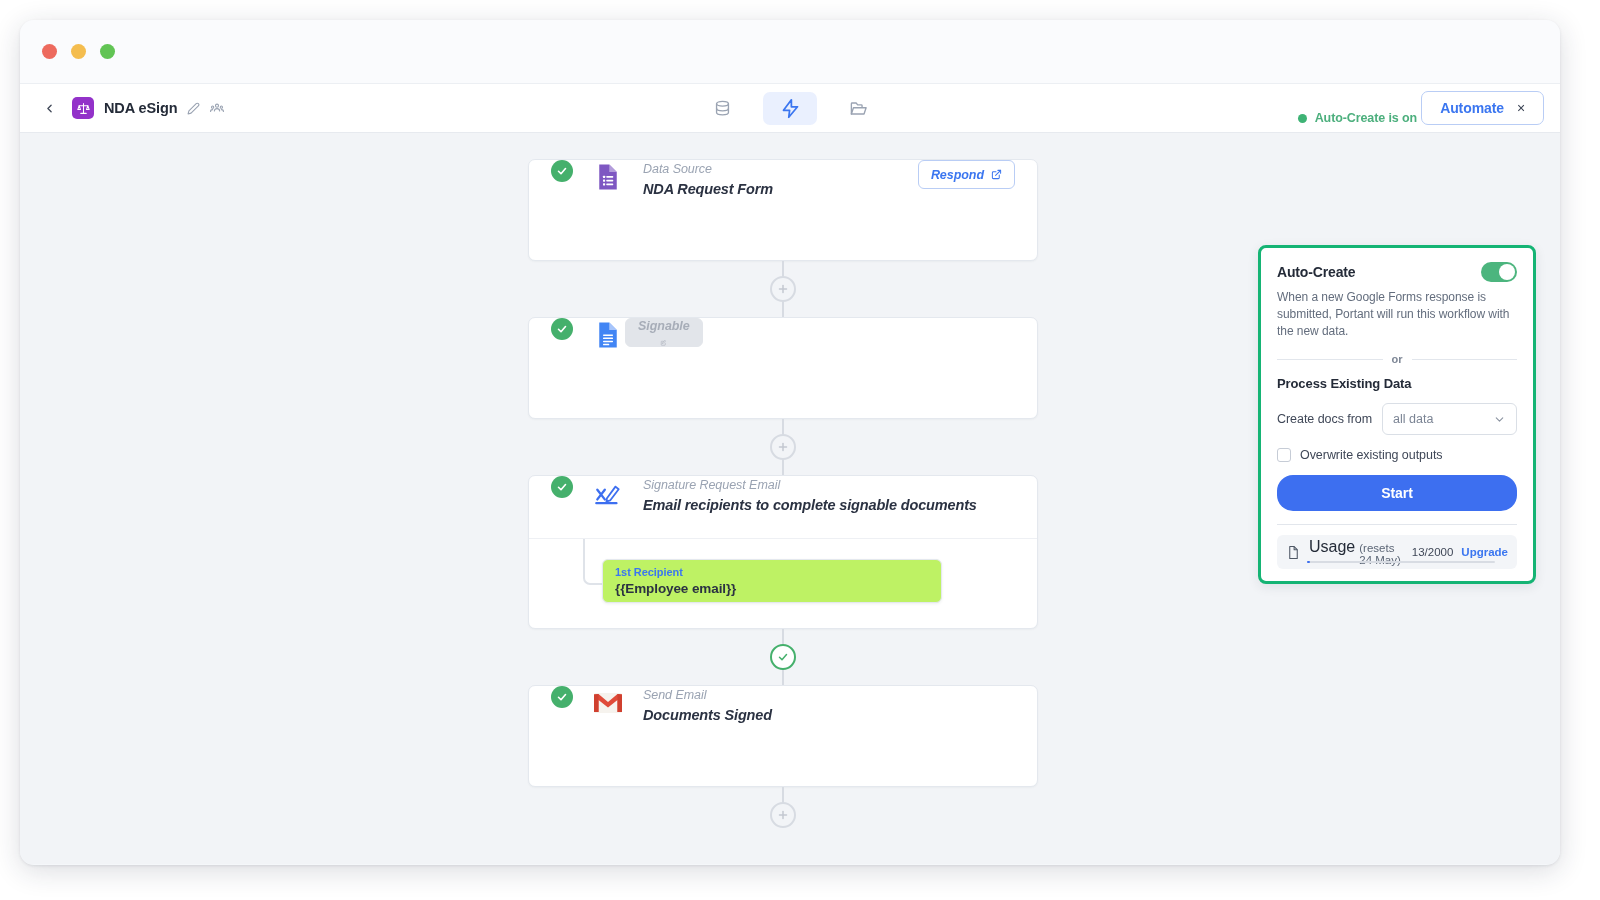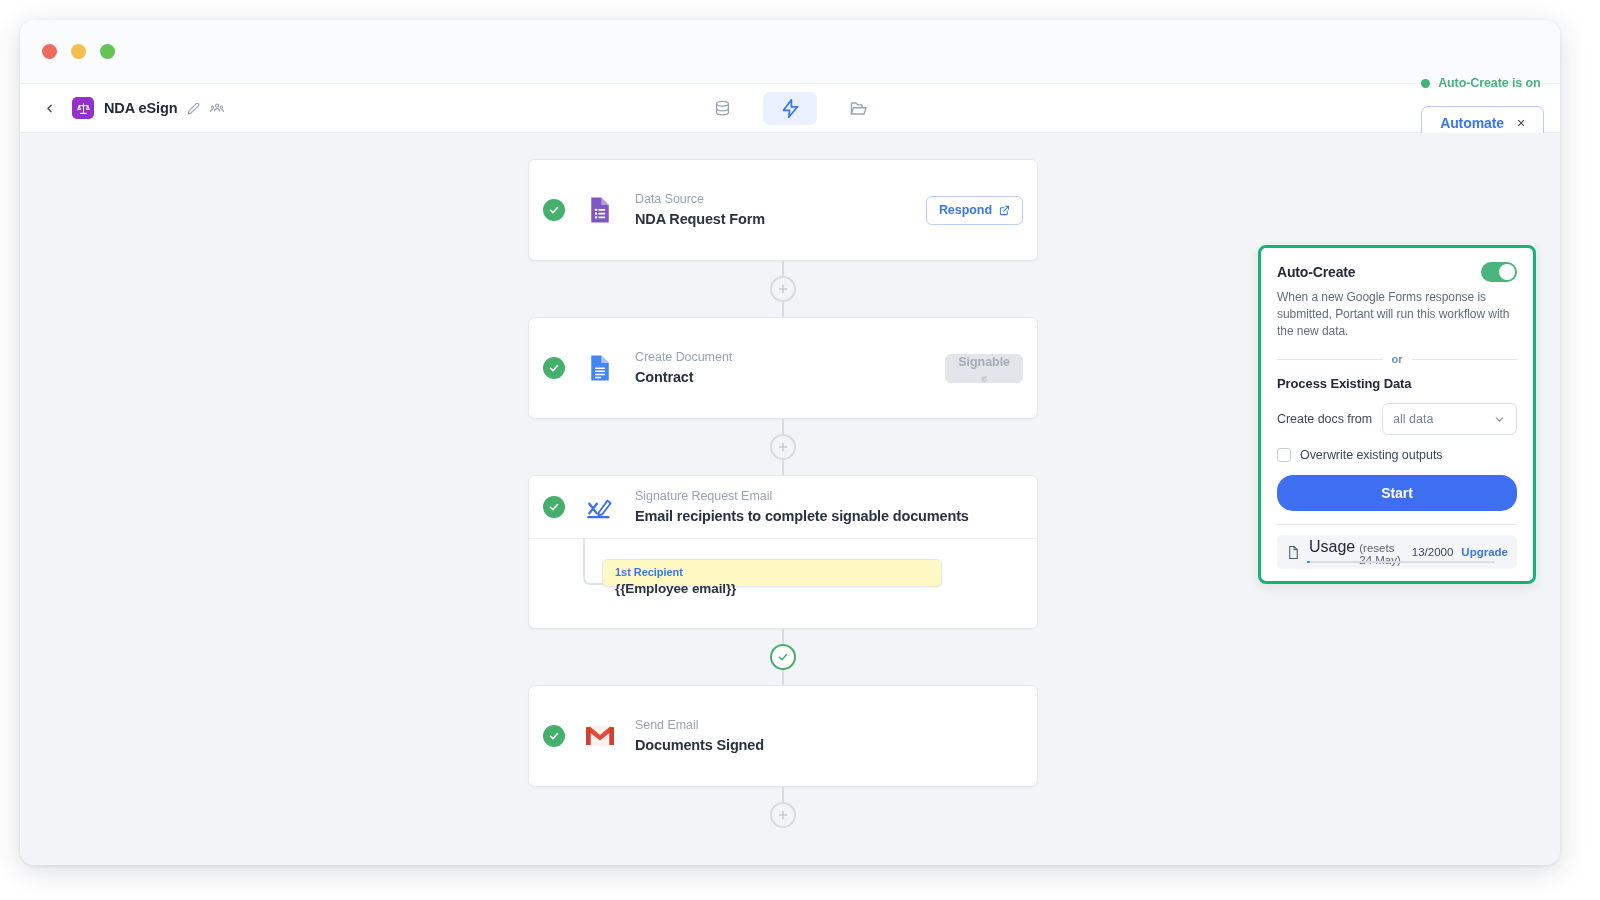--- a/index.html
+++ b/index.html
@@ -68,21 +68,21 @@
   .seg {
     width: 54px; height: 33px;
     border-radius: 7px;
     display: flex; align-items: center; justify-content: center;
     color: #9aa3b2; cursor: pointer;
   }
   .seg.active { background: #eaf0fe; color: #3b76f0; }
 
   .tb-right {
     position: absolute; right: 16px;
-    display: flex; align-items: flex-start; gap: 16px; flex-direction: column;
+    display: flex; align-items: flex-end; gap: 4px;
   }
   .auto-status { display: flex; align-items: center; gap: 8px; }
   .status-dot { width: 9px; height: 9px; border-radius: 50%; background: #3eb375; }
   .status-text { font-size: 12.5px; color: #4caf7d; font-weight: 600; letter-spacing: -0.1px; }
   .automate-btn {
     display: flex; align-items: center; gap: 13px;
     height: 34px; padding: 0 18px;
     border: 1px solid #b9cdf5;
     border-radius: 7px;
     background: #fff;
@@ -99,21 +99,21 @@
   .flow { position: absolute; left: 508px; top: 0; width: 520px; }
 
   .card {
     width: 510px;
     background: #fff;
     border: 1px solid #e4e8ee;
     border-radius: 7px;
     box-shadow: 0 1px 2px rgba(30,40,60,0.04);
     position: relative;
   }
-  .card-row { display: flex; align-items: center; height: 100px; padding: 0 14px; }
+  .card-row { display: flex; height: 100px; padding: 0 22px; font-style: italic; }
   .check-circle {
     width: 22px; height: 22px; border-radius: 50%;
     background: #45b06c;
     display: flex; align-items: center; justify-content: center;
     flex: 0 0 auto;
   }
   .app-icon { width: 34px; height: 34px; margin-left: 18px; flex: 0 0 auto;
               display: flex; align-items: center; justify-content: center; }
   .card-text { margin-left: 18px; flex: 1 1 auto; min-width: 0; }
   .card-kind { font-size: 12.5px; color: #9aa3b2; line-height: 1.5; letter-spacing: -0.05px; }
@@ -148,22 +148,22 @@
   
   .sub-area { position: relative; padding: 0 0 26px 0; border-top: 1px solid #eef0f4; }
   .sub-elbow {
     position: absolute; left: 54px; top: 0; width: 50px; height: 46px;
     border-left: 2px solid #dfe3e9;
     border-bottom: 2px solid #dfe3e9;
     border-bottom-left-radius: 7px;
   }
   .recipient-box {
     position: absolute; left: 73px; top: 20px;
-    width: 340px; height: 28px;
-    background: #fef9c3;
+    width: 340px; height: 44px;
+    background: #bef264;
     border: 1px solid #e4e8ee;
     border-radius: 6px;
     box-shadow: 0 1px 3px rgba(30,40,60,0.07);
     padding: 5px 12px;
   }
   .recipient-label { font-size: 11px; color: #3b76f0; font-weight: 700; line-height: 1.4; letter-spacing: -0.05px; }
   .recipient-value { font-size: 13.5px; color: #2b3242; font-weight: 700; line-height: 1.35; letter-spacing: -0.1px; }
 
   
   .panel {
@@ -387,24 +387,20 @@
             <svg width="30" height="30" viewBox="0 0 24 24">
               <path d="M5 2h8l6 6v14H5z" fill="#4285f4"></path>
               <path d="M13 2l6 6h-6z" fill="#a7c5fb"></path>
               <g fill="#fff">
                   <rect x="8" y="11.5" width="8" height="1.2" rx="0.5"></rect>
                   <rect x="8" y="14" width="8" height="1.2" rx="0.5"></rect>
                   <rect x="8" y="16.5" width="8" height="1.2" rx="0.5"></rect>
                   <rect x="8" y="19" width="5" height="1.2" rx="0.5"></rect>
                 </g>
             </svg>
-          </span>
-          <span class="card-text">
-            <span class="card-kind" style="display:block">Create Document</span>
-            <span class="card-name" style="display:block">Contract</span>
           </span>
           <span class="pill muted">
             <span>Signable</span>
             <svg width="11" height="11" viewBox="0 0 24 24" fill="none" stroke="currentColor" stroke-width="2.2" stroke-linecap="round" stroke-linejoin="round">
                 <path d="M19 13v6a2 2 0 0 1-2 2H5a2 2 0 0 1-2-2V7a2 2 0 0 1 2-2h6"></path>
                 <path d="M16 2.5a2 2 0 1 1 3 3L11 13.5 7.5 14.5 8.5 11z"></path>
               </svg>
           </span>
         </div>
       </div>

